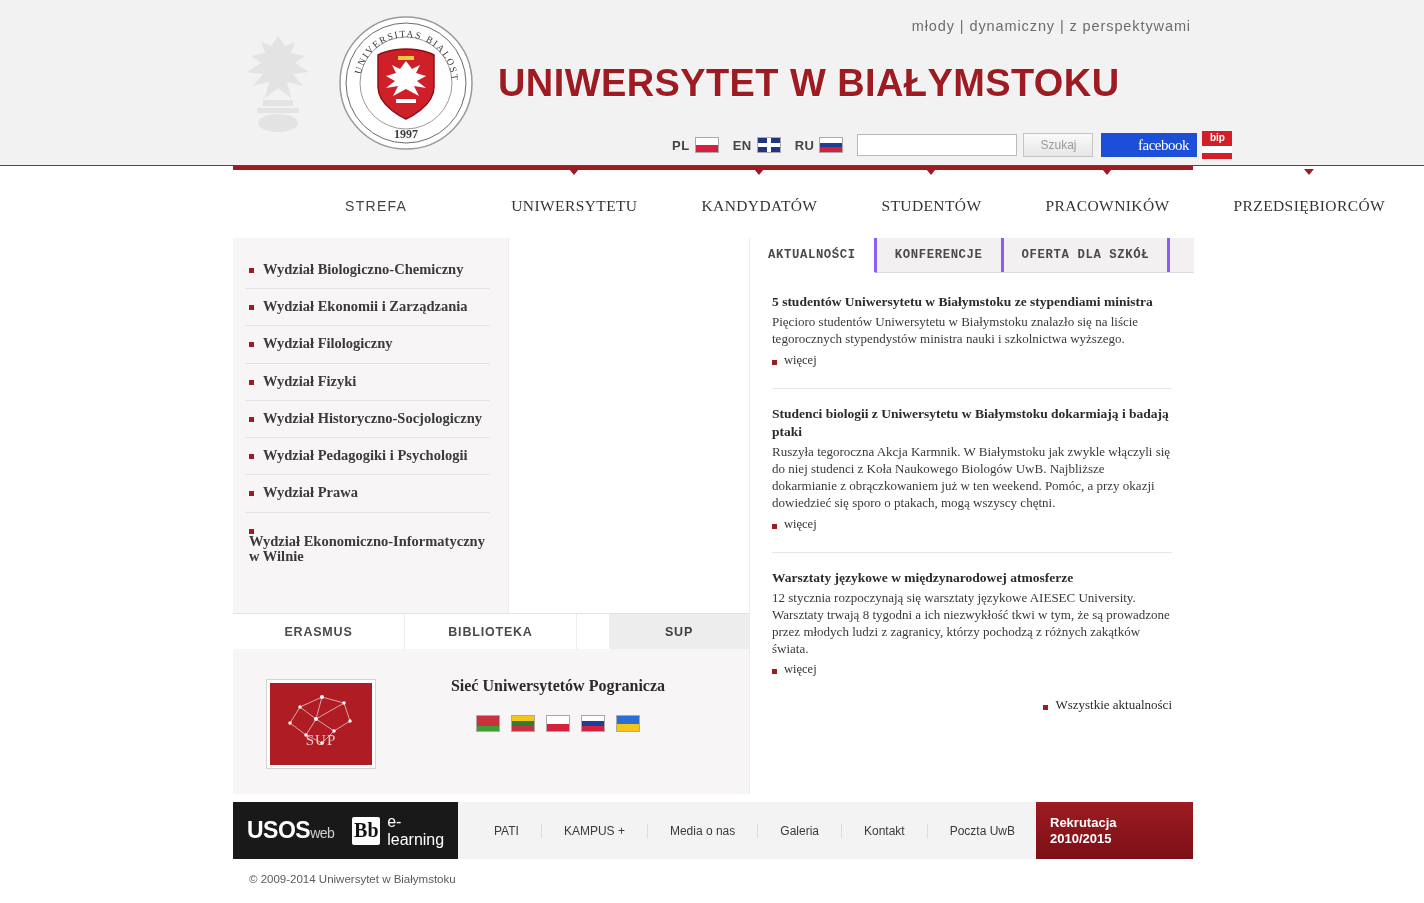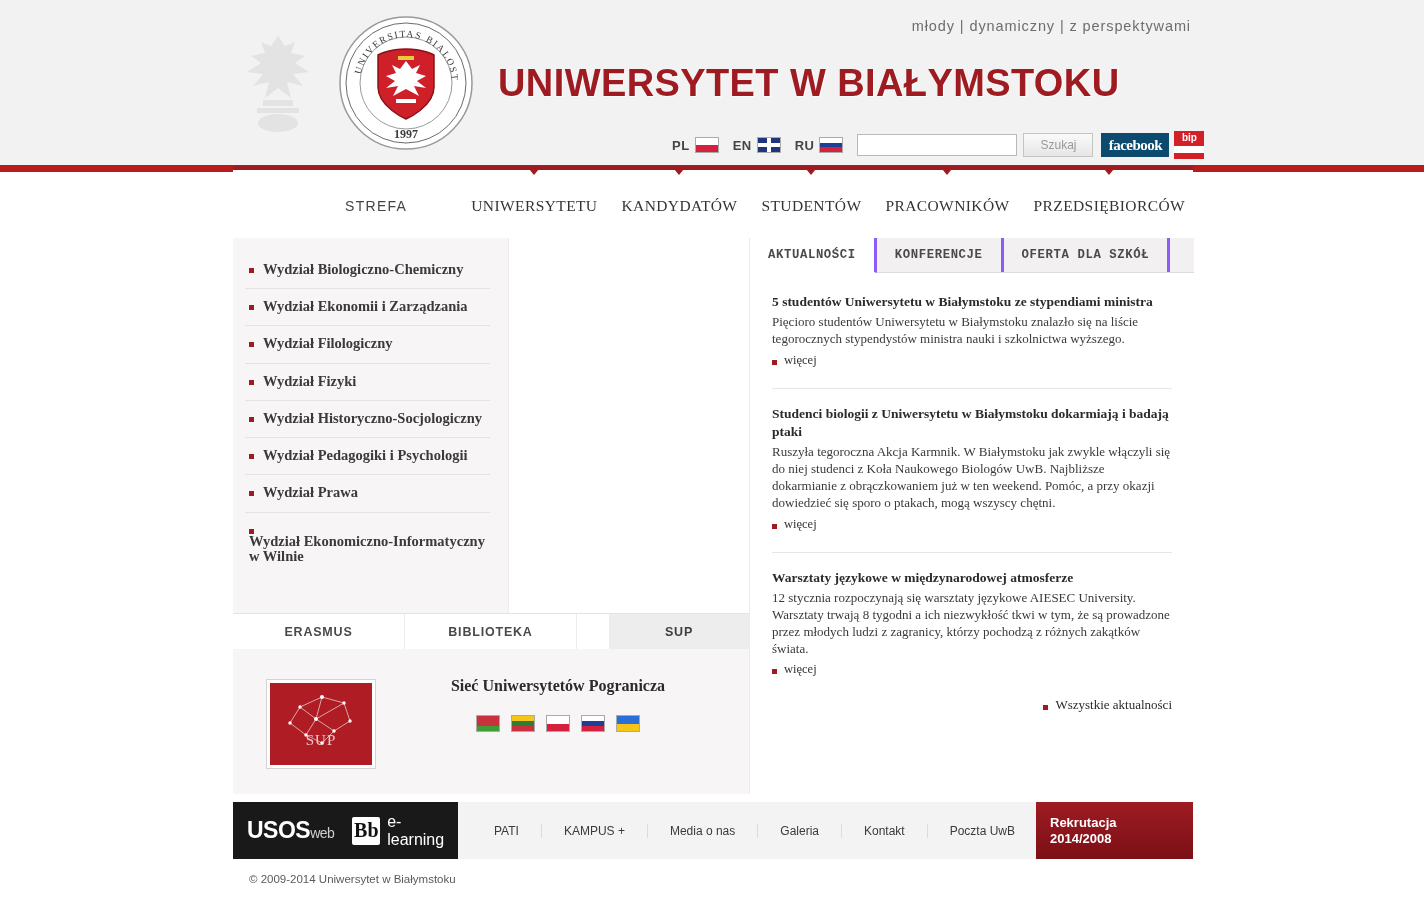--- a/index.html
+++ b/index.html
@@ -21,21 +21,21 @@
     height: 903px;
     background: #ffffff;
   }
   
   .header {
     position: absolute;
     left: 0; top: 0;
     width: 1424px;
     height: 165px;
     background: #f2f2f2;
-    border-bottom: 7px solid #b91c1c;
+    border-bottom: 1px solid #b91c1c;
   }
   .tagline {
     position: absolute;
     right: 233px;
     top: 18px;
     font-family: "Liberation Sans", sans-serif;
     font-size: 14.5px;
     letter-spacing: 0.9px;
     color: #6d6d6d;
     white-space: nowrap;
@@ -124,31 +124,32 @@
     border: 1px solid #c4c4c4;
     background: linear-gradient(to bottom, #fafafa, #e6e6e6);
     color: #9a9a9a;
     font-size: 12px;
     cursor: pointer;
     margin-right: 8px;
   }
   .fb-btn {
     width: 68px;
     height: 24px;
-    background: #0c4a6e;
+    background: #1d4ed8;
     color: #fff;
     font-size: 15px;
-    font-weight: bold;
+    font-weight: normal;
     font-family: "Liberation Serif", serif;
     display: flex;
     align-items: center;
     justify-content: center;
     letter-spacing: -0.5px;
     cursor: pointer;
     margin-right: 5px;
+    padding-left: 28px;
   }
   .bip {
     width: 30px;
     height: 28px;
     background: linear-gradient(to bottom, #d21f28 0 55%, #ffffff 55% 78%, #d21f28 78% 100%);
     color: #fff;
     font-size: 10px;
     font-weight: bold;
     text-align: center;
     line-height: 14px;
@@ -174,20 +175,21 @@
     position: absolute;
     left: 0; bottom: 0; width: 960px; height: 1px;
     background: #e1e1e1;
   }
   .menu-items {
     position: absolute;
     left: 0; top: 0;
     width: 960px; height: 72px;
     display: flex;
     align-items: center;
+    gap: 40px;
   }
   .menu-item {
     position: relative;
     font-family: "Liberation Serif", serif;
     font-size: 15.5px;
     color: #333;
     letter-spacing: 0.4px;
     cursor: pointer;
     padding: 0 12px;
     white-space: nowrap;
@@ -760,19 +762,19 @@
       <div class="flink">PATI</div>
       <div class="flink">KAMPUS +</div>
       <div class="flink">Media o nas</div>
       <div class="flink">Galeria</div>
       <div class="flink">Kontakt</div>
       <div class="flink">Poczta UwB</div>
       <div class="flink">CMS</div>
     </div>
     <div class="rekrut">
       <div>Rekrutacja</div>
-      <div>2014/2008</div>
+      <div>2010/2015</div>
     </div>
   </div>
 
   <div class="copyright">© 2009-2014 Uniwersytet w Białymstoku</div>
 
 </div>
 
 </body></html>

